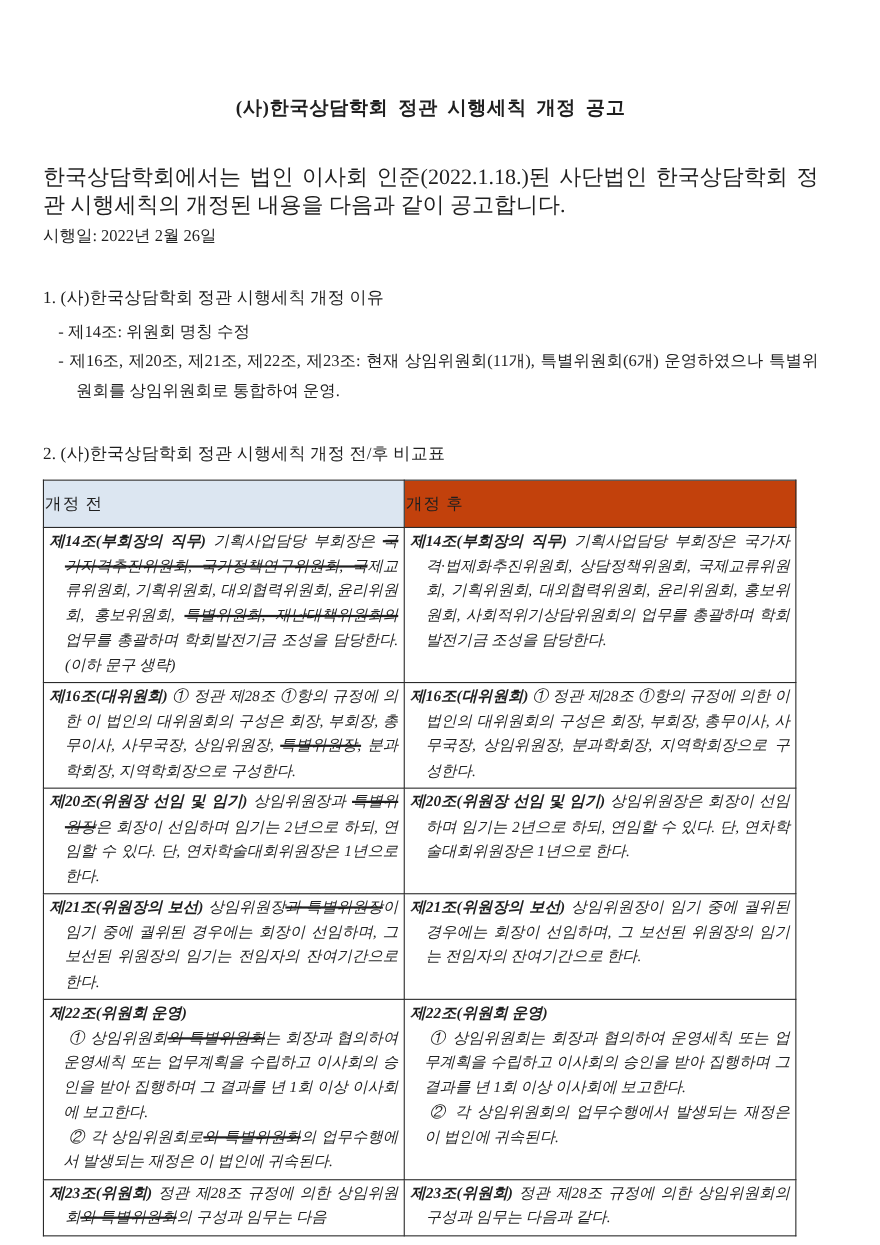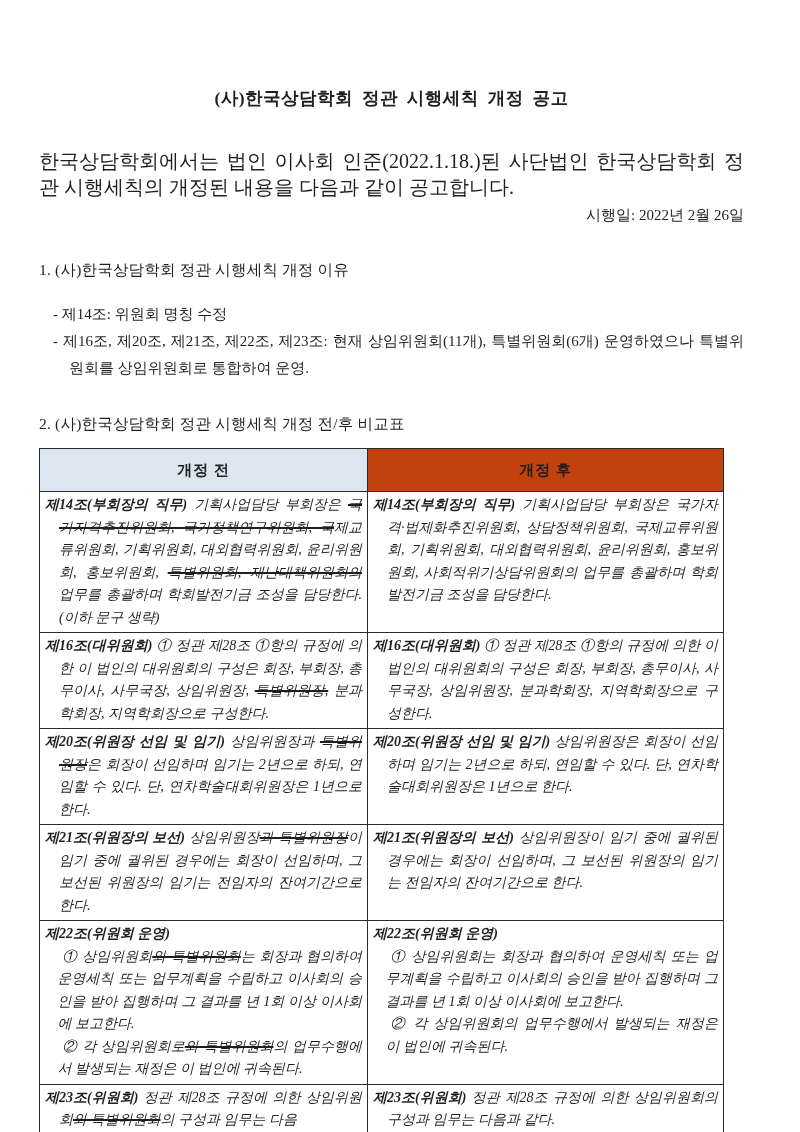--- a/index.html
+++ b/index.html
@@ -30,30 +30,30 @@
     margin: 38px 0 0 0;
     font-size: 20px;
     line-height: 26px;
     text-align: justify;
     word-break: break-all;
   }
   .effective-date {
     margin: 2px 0 16px 0;
     font-size: 15px;
     line-height: 26px;
-    text-align: right;
+    text-align: left;
   }
   .sec-heading {
     margin: 32px 0 0 0;
     font-size: 15.5px;
     font-weight: normal;
     letter-spacing: 0.2px;
   }
   .sec-heading.second { }
-  .reason-list { margin: 20px 0 0 14px; }
+  .reason-list { margin: 8px 0 0 14px; }
   .reason-item {
     font-size: 15px;
     line-height: 27px;
     text-align: justify;
     word-break: break-all;
     padding-left: 16px;
     text-indent: -16px;
     margin: 0;
   }
   table.compare {
@@ -62,22 +62,22 @@
     border-collapse: collapse;
     table-layout: fixed;
   }
   table.compare th, table.compare td {
     border: 1.5px solid #2b2b2b;
     vertical-align: top;
   }
   table.compare th {
     height: 40px;
     font-size: 15px;
-    font-weight: bold;
-    text-align: center;
+    font-weight: normal;
+    text-align: left;
     vertical-align: middle;
     letter-spacing: 1px;
   }
   col.c-before { width: 328px; }
   col.c-after  { width: 356px; }
   table.compare td {
     padding: 2px 5px 3px 5px;
     font-size: 14px;
     line-height: 22.5px;
     font-style: italic;

